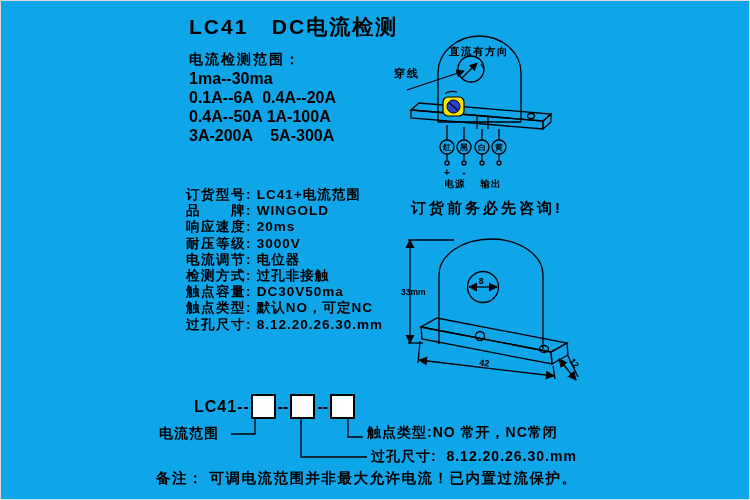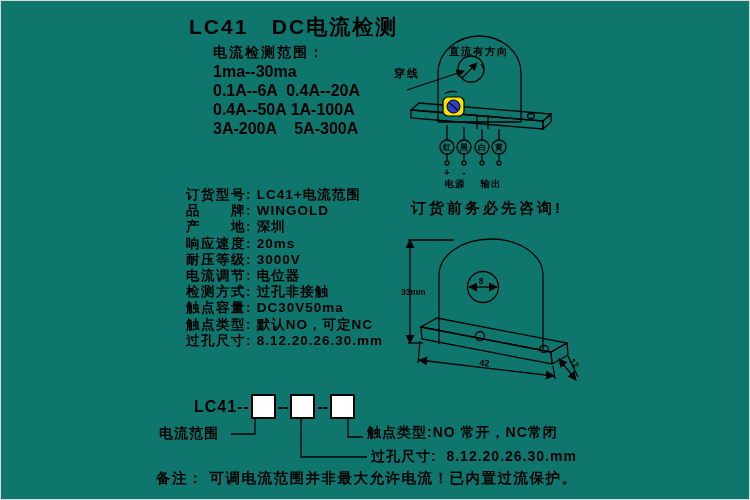--- a/index.html
+++ b/index.html
@@ -1,17 +1,17 @@
 <!DOCTYPE html>
 <html><head>
 <meta charset="utf-8">
 <style>
   html,body{margin:0;padding:0;background:#fff;}
   .page{
-    position:relative;width:748px;height:498px;background:#0f766e;
+    position:relative;width:748px;height:498px;background:#0ea5e9;
     border:1px solid #d9d9d9;overflow:hidden;
     font-family:"Liberation Sans","DejaVu Sans",sans-serif;
     color:#000;font-weight:bold;
   }
   .abs{position:absolute;}
   .title{font-size:21px;letter-spacing:2px;white-space:pre;}
   .range-head{font-size:14px;letter-spacing:2px;}
   .range-row{font-size:16px;white-space:pre;line-height:19px;}
   .spec-row{font-size:13.5px;line-height:16.2px;white-space:pre;letter-spacing:1px;}
   .spec-label{letter-spacing:1.5px;}
@@ -28,32 +28,31 @@
     stroke:#000;fill:none;stroke-width:1.3;
   }
 </style>
 </head>
 <body>
 
 <div class="page">
 
   <div class="abs title" style="left:188px;top:12px;">LC41   DC电流检测</div>
 
-  <div class="abs" style="left:188px;top:43px;margin-left:24px;">
+  <div class="abs" style="left:188px;top:50px;">
     <div class="range-head">电流检测范围：</div>
     <div class="range-row">1ma--30ma</div>
     <div class="range-row">0.1A--6A  0.4A--20A</div>
     <div class="range-row">0.4A--50A 1A-100A</div>
     <div class="range-row">3A-200A    5A-300A</div>
   </div>
 
   <div class="abs" style="left:185px;top:186px;">
     <div class="spec-row"><span class="spec-label">订货型号:</span> <span>LC41+电流范围</span></div>
     <div class="spec-row"><span class="spec-label">品　　牌:</span> <span>WINGOLD</span></div>
-    <div class="spec-row"><span class="spec-label">产　　地:</span> <span>深圳</span></div>
     <div class="spec-row"><span class="spec-label">响应速度:</span> <span>20ms</span></div>
     <div class="spec-row"><span class="spec-label">耐压等级:</span> <span>3000V</span></div>
     <div class="spec-row"><span class="spec-label">电流调节:</span> <span>电位器</span></div>
     <div class="spec-row"><span class="spec-label">检测方式:</span> <span>过孔非接触</span></div>
     <div class="spec-row"><span class="spec-label">触点容量:</span> <span>DC30V50ma</span></div>
     <div class="spec-row"><span class="spec-label">触点类型:</span> <span>默认NO，可定NC</span></div>
     <div class="spec-row"><span class="spec-label">过孔尺寸:</span> <span>8.12.20.26.30.mm</span></div>
   </div>
 
   <div class="abs order-row" style="left:193px;top:393px;">

